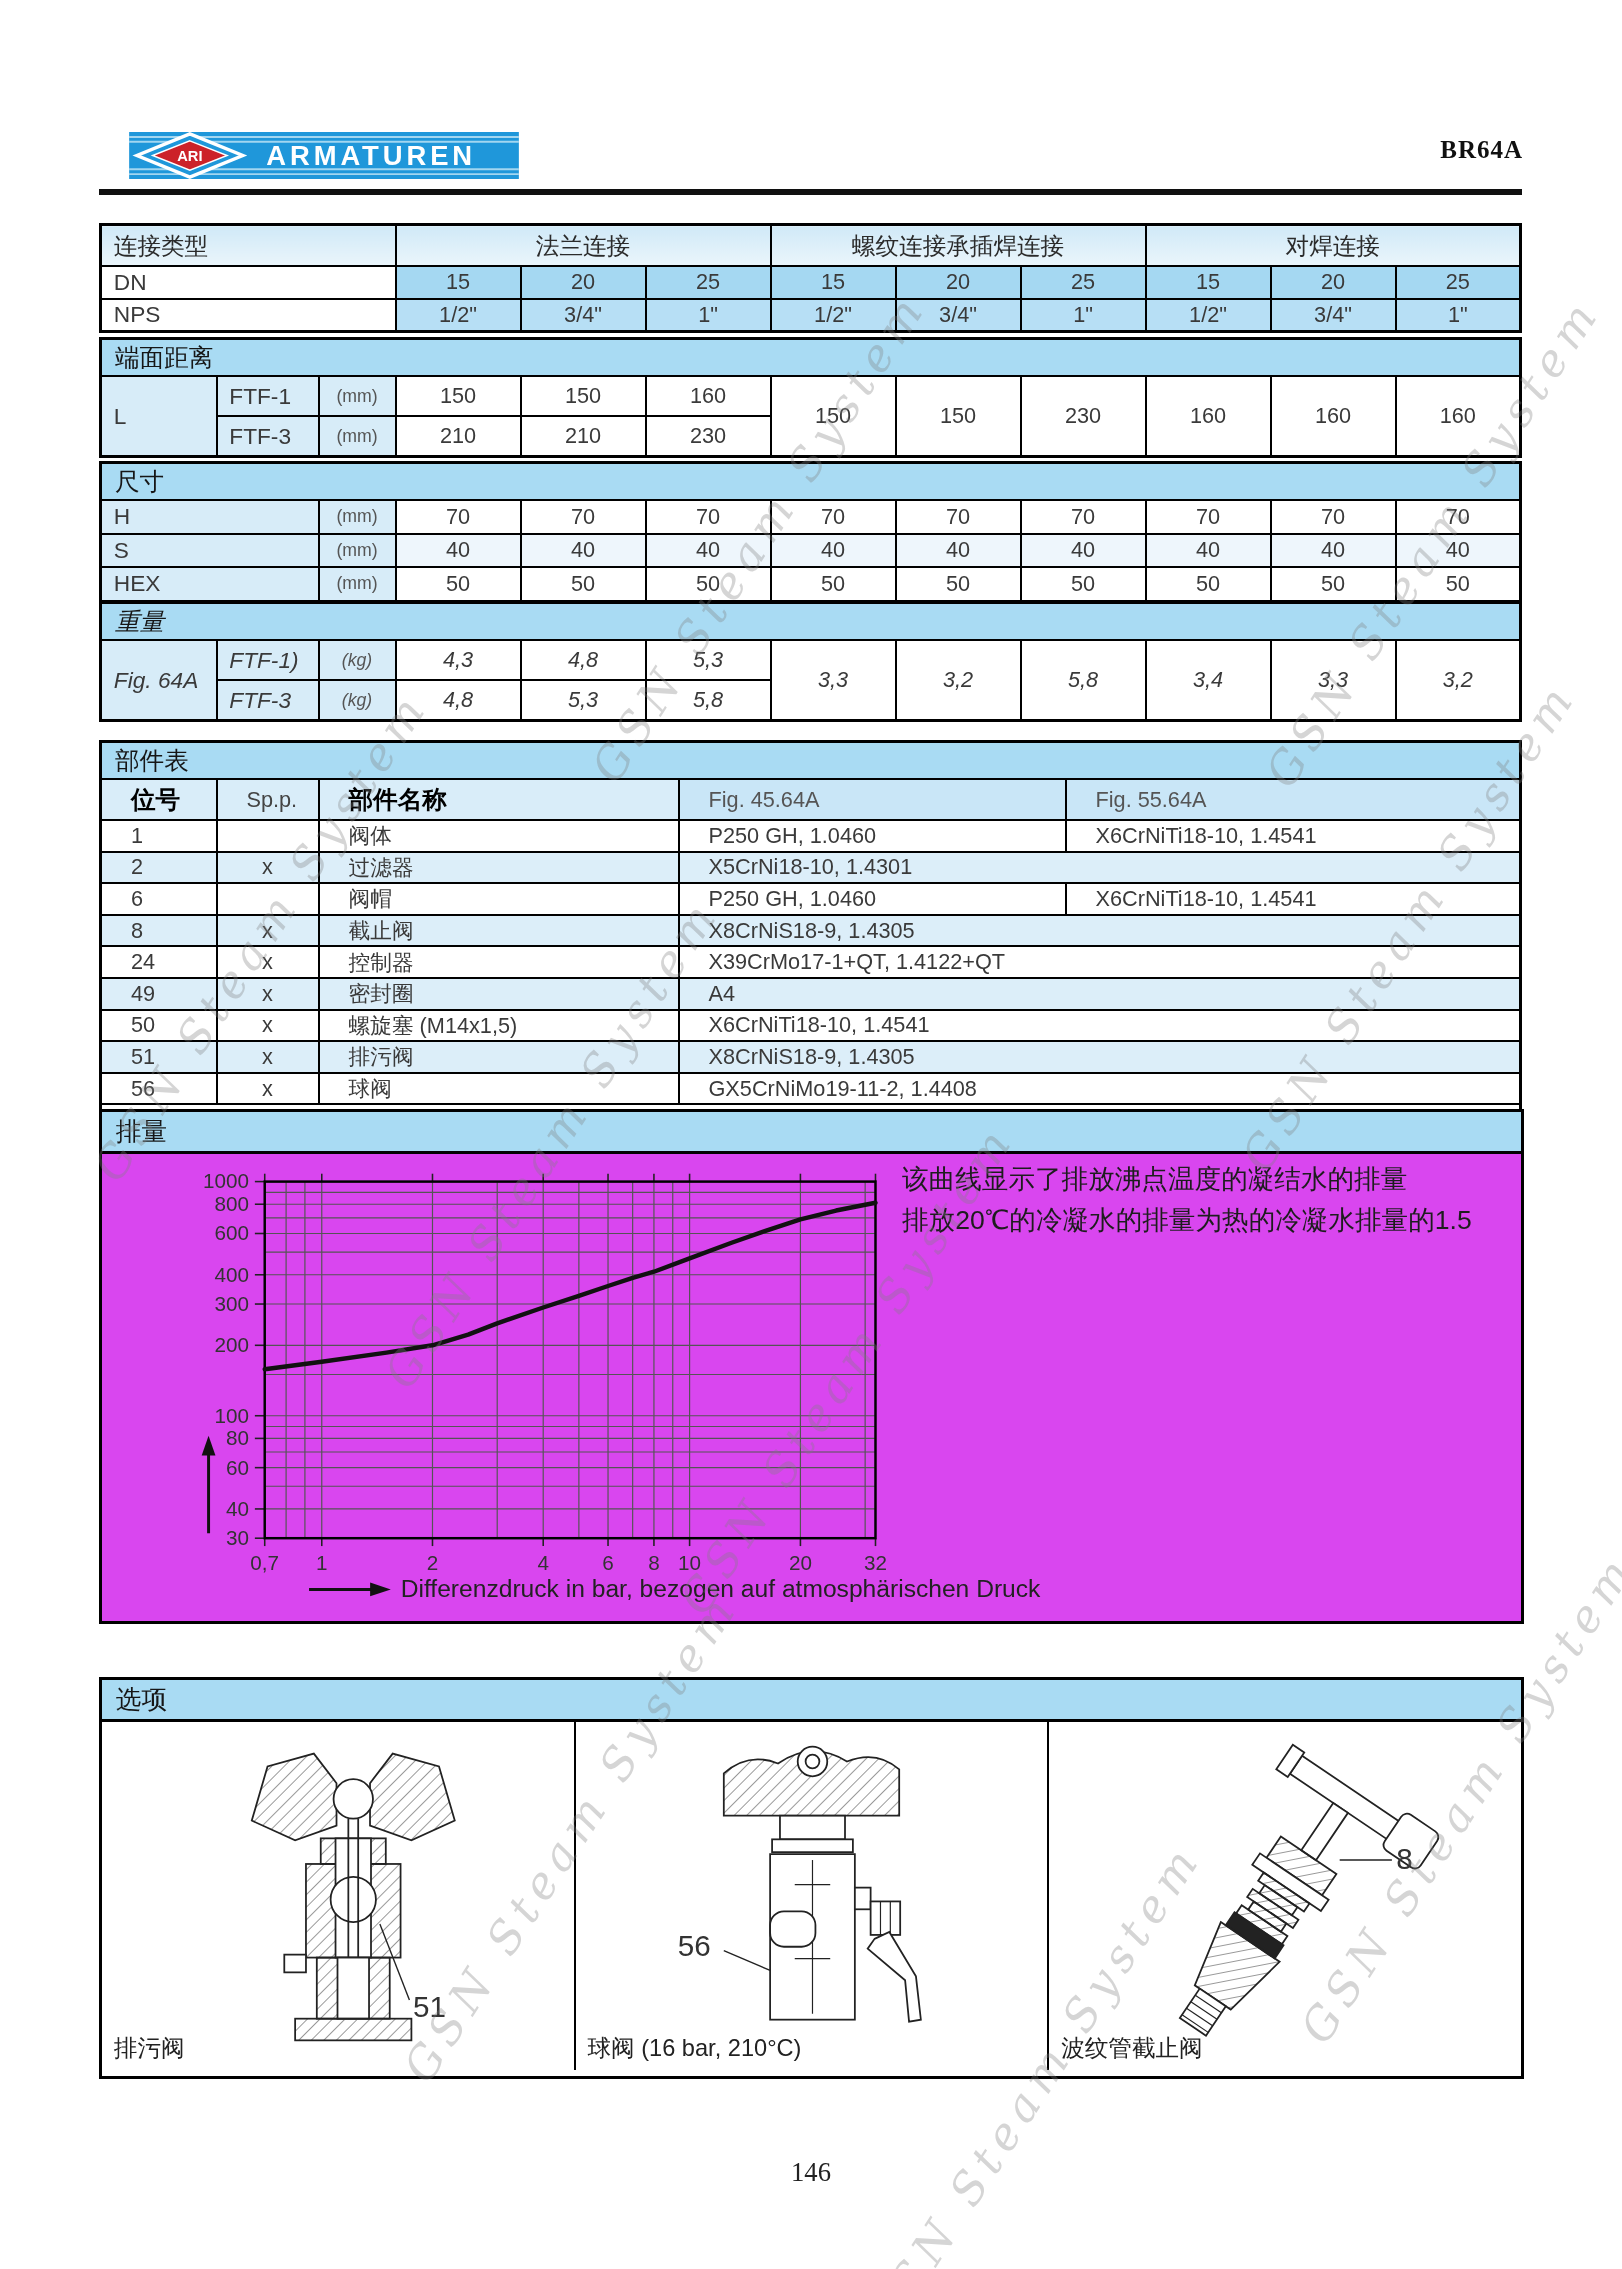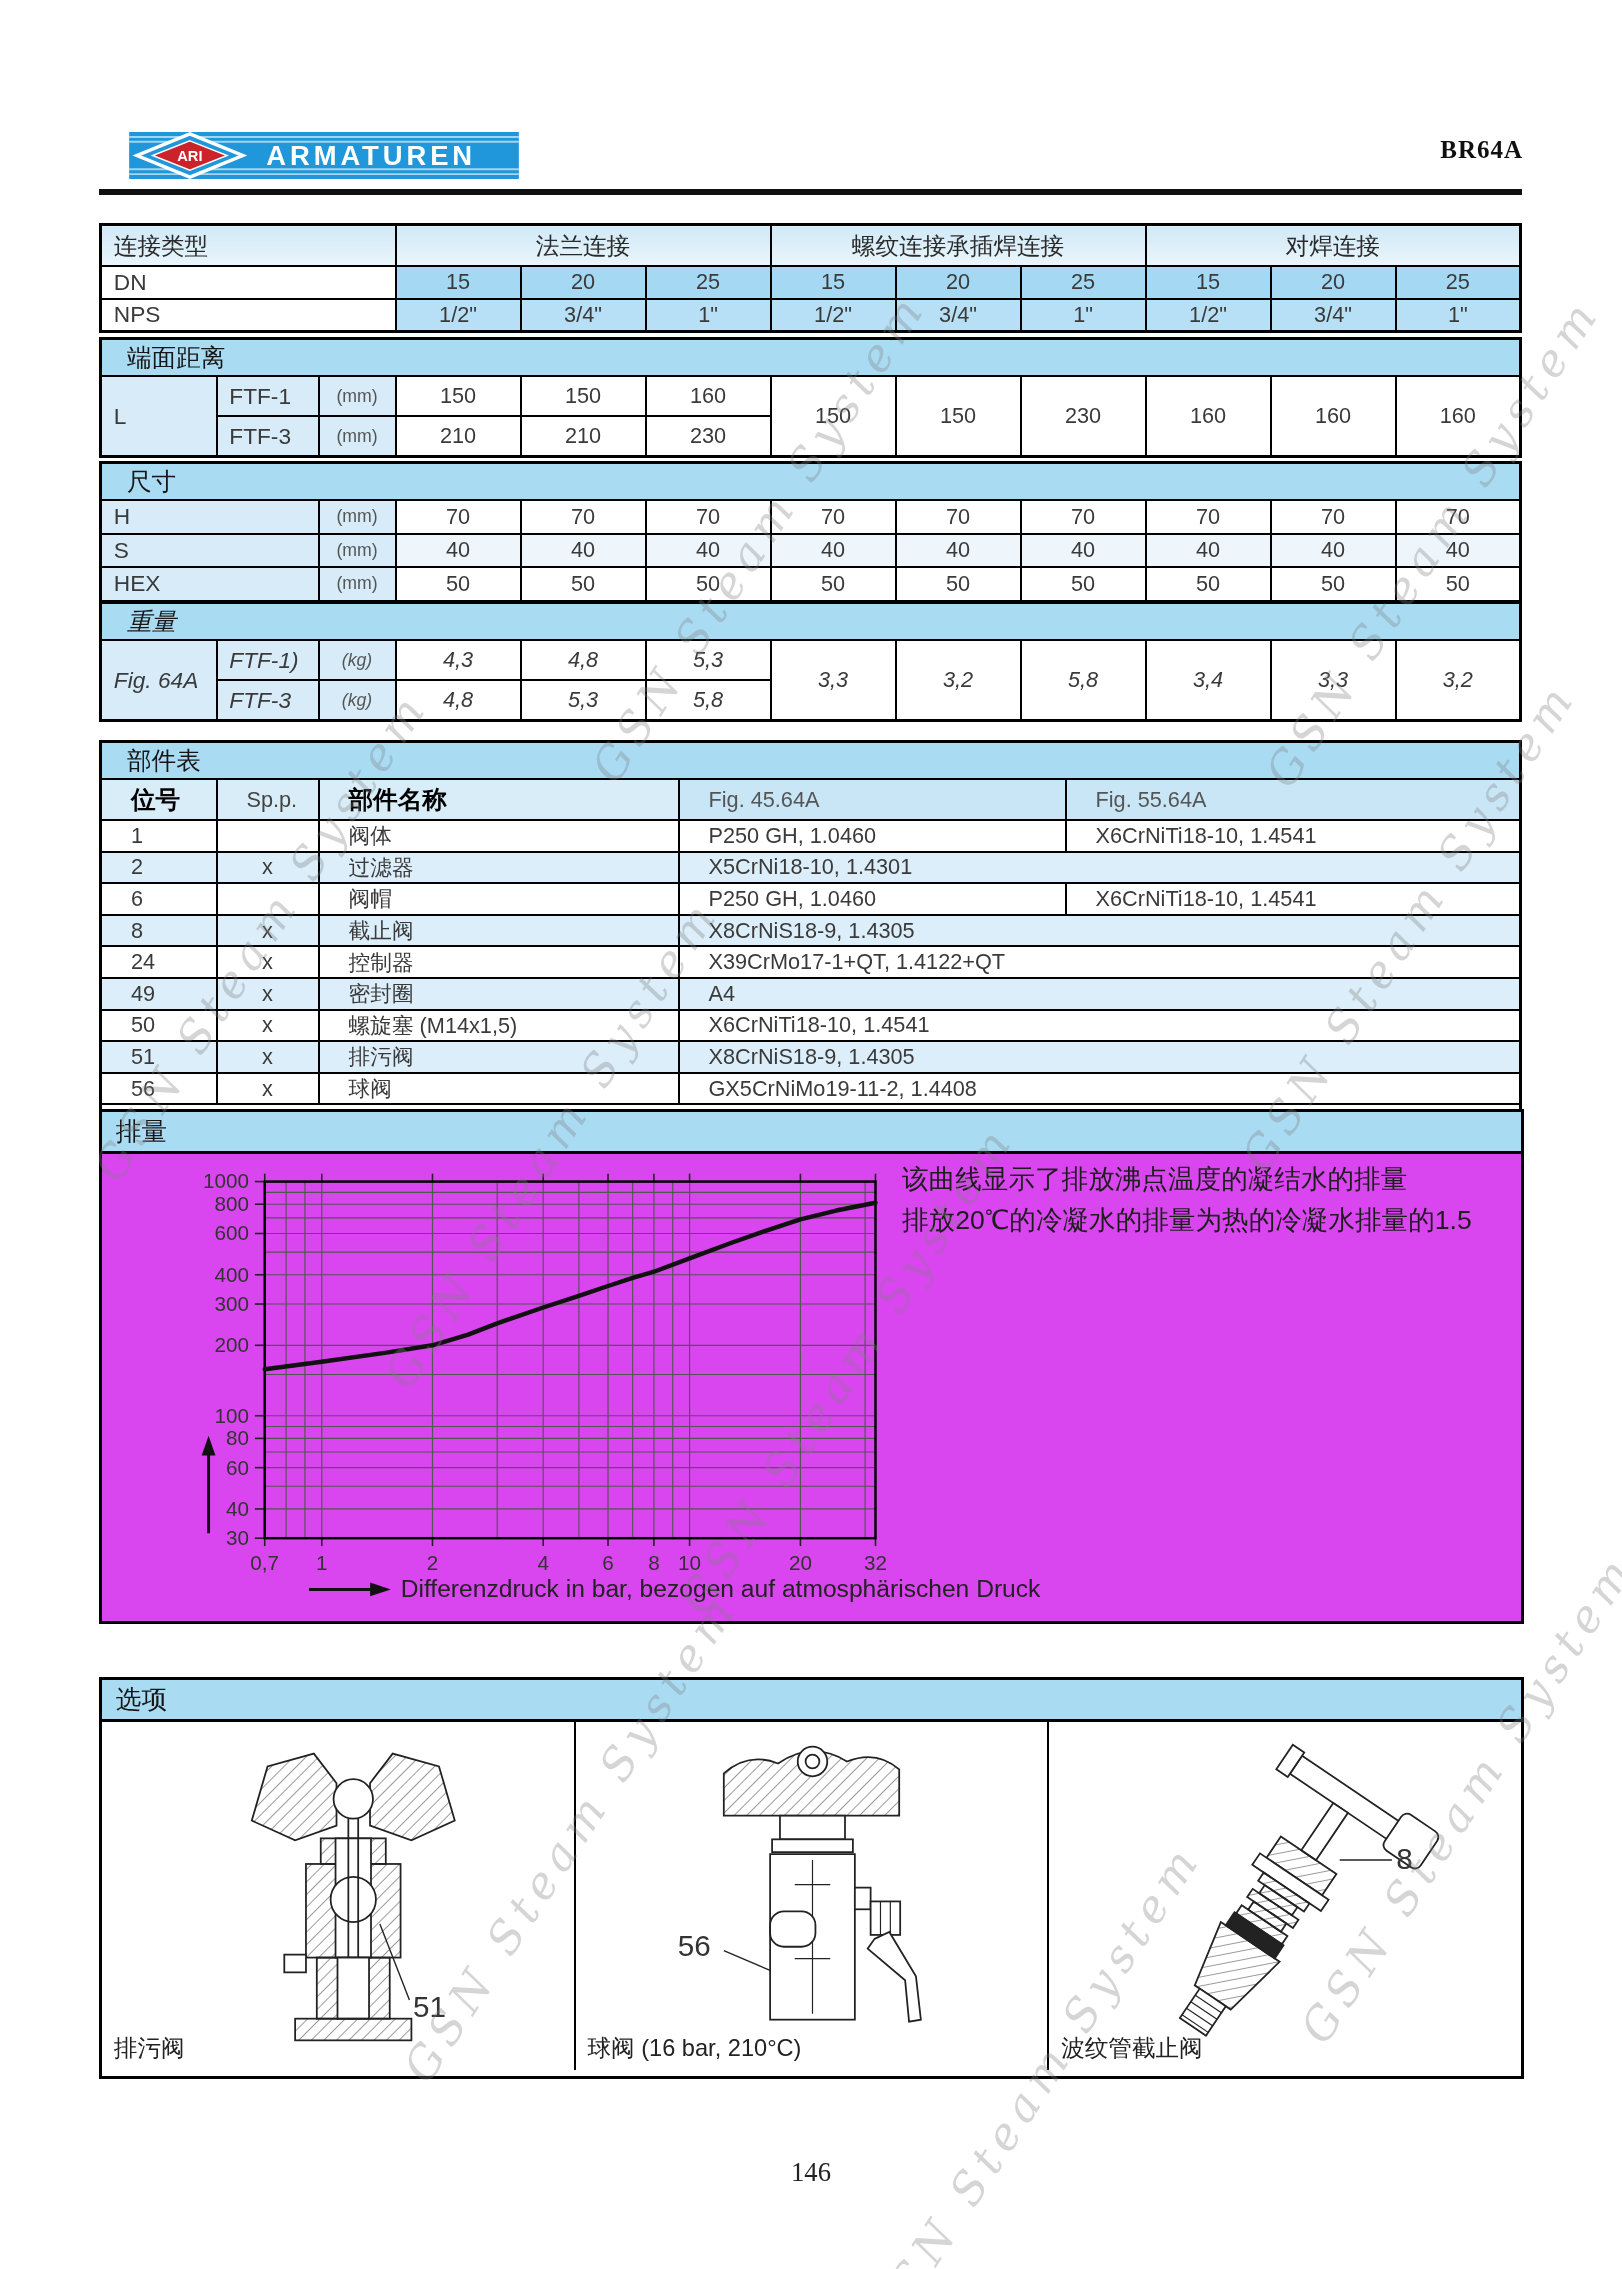--- a/index.html
+++ b/index.html
@@ -7,21 +7,21 @@
   .page{position:absolute;inset:0;background:#fff;overflow:hidden;}
 
   
   .logo{position:absolute;left:128px;top:132px;}
   .model{position:absolute;right:99px;top:136px;font-family:"Liberation Serif",serif;font-weight:bold;font-size:25px;color:#101010;letter-spacing:1px;}
   .rule{position:absolute;left:99px;top:189px;width:1423px;height:5.9px;background:#101010;}
 
   
   .dtable{position:absolute;left:99px;border-collapse:collapse;table-layout:fixed;width:1423px;background:#fff;border:3px solid #000;}
   .dtable td{border:2px solid #000;font-size:21.7px;color:#3a3a3a;text-align:center;vertical-align:middle;padding:0;overflow:hidden;white-space:nowrap;}
-  tr.bar td{background:#a9dbf3;text-align:left;padding-left:25px;font-size:24.6px;color:#161616;height:35px;}
+  tr.bar td{background:#a9dbf3;text-align:left;padding-left:13px;font-size:24.6px;color:#161616;height:35px;}
   .hrow td{height:39px;background:linear-gradient(180deg,#d0e9f7,#eaf5fb);font-size:23.6px;color:#2b2b2b;}
   .hrow td.typecell{text-align:left;padding-left:11.8px;}
   .dnrow td{height:30.5px;background:#a5d8f2;}
   .npsrow td{height:30.5px;background:#b7dff5;margin-left:36px;}
   .dnrow td.lbl,.npsrow td.lbl{text-align:left;padding-left:11.8px;background:inherit;}
   td.lbl{background:#d7ecf8;text-align:left;padding-left:11.8px;font-size:22.7px;}
   td.unit{background:#d7ecf8;font-size:17.7px;color:#555;}
   .r40 td{height:38px;}
   .r34 td{height:31.5px;}
   .trow-tint td:not(.lbl):not(.unit){background:#eef6fc;}

